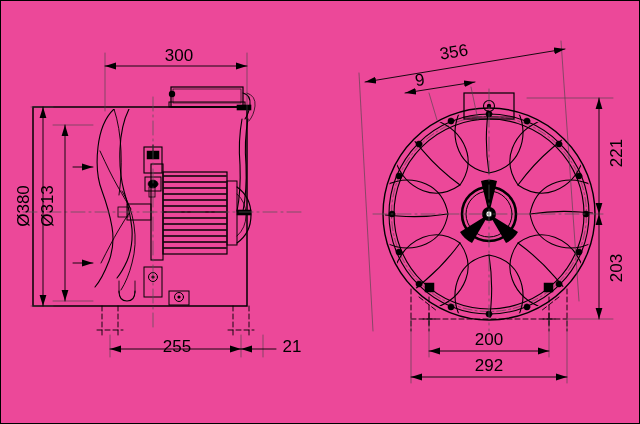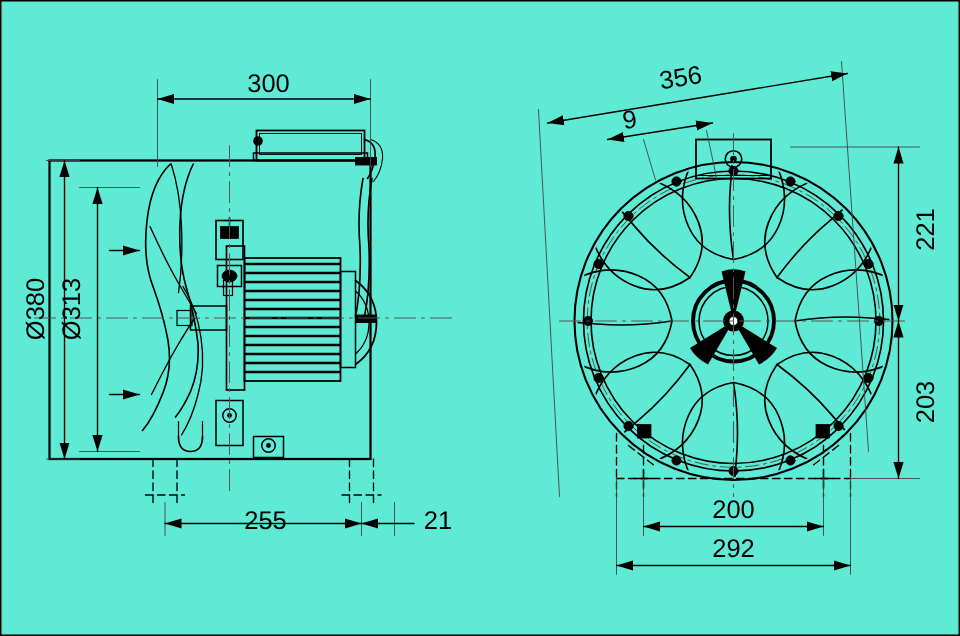--- a/index.html
+++ b/index.html
@@ -7,21 +7,21 @@
     padding: 0;
     background: #ffffff;
   }
   body {
     font-family: "Liberation Sans", sans-serif;
   }
   #sheet {
     position: relative;
     width: 640px;
     height: 424px;
-    background: #5eead4;
+    background: #ec4899;
     border: 1px solid #000000;
     box-sizing: border-box;
     overflow: hidden;
   }
   #sheet svg {
     position: absolute;
     left: 0;
     top: 0;
   }
   .dimtext {

